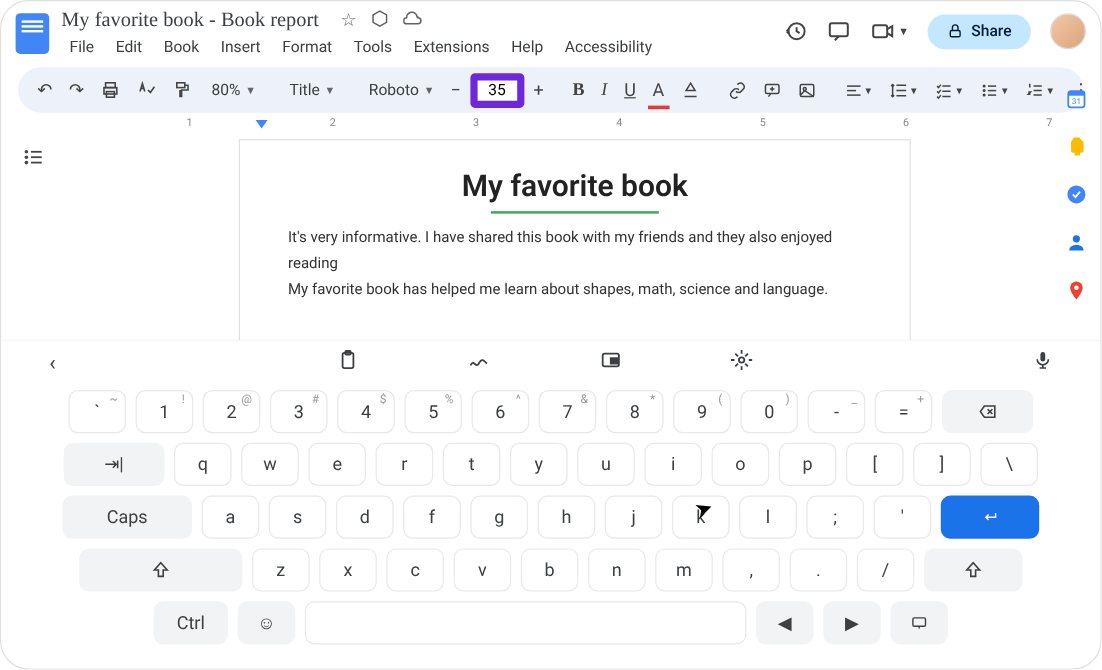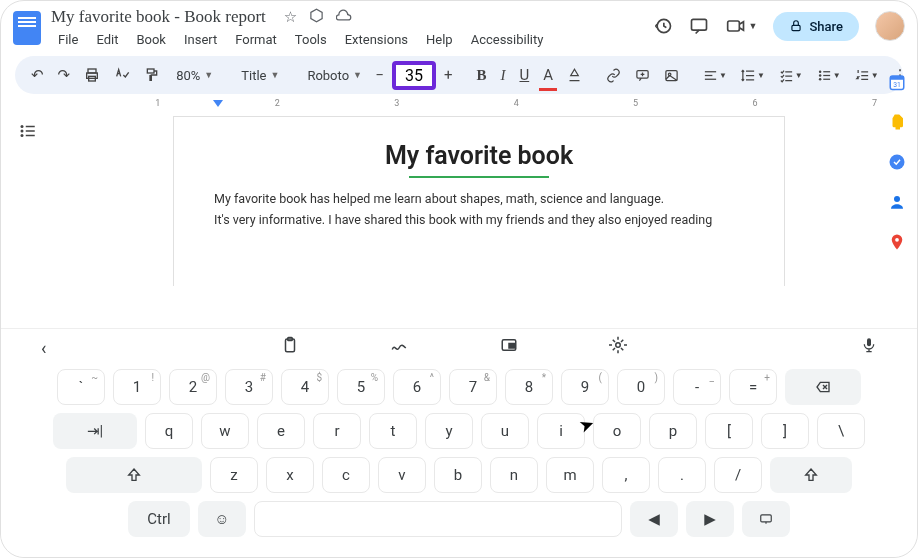--- a/index.html
+++ b/index.html
@@ -20,40 +20,40 @@
   .share-btn { background: #c2e7ff; color: #001d35; padding: 7px 16px; border-radius: 40px; display: flex; align-items: flex-start; gap: 6px; font-size: 13px; font-weight: 500; }
   .avatar { width: 30px; height: 30px; border-radius: 50%; background: linear-gradient(135deg, #f4c7a8, #d9a57c); border: 1px solid #ddd; }
   
   
   .toolbar { display: flex; align-items: center; margin: 6px 14px 0 14px; background: #edf2fa; border-radius: 24px; padding: 4px 10px; gap: 2px; height: 38px; }
   .tb-btn { padding: 5px 6px; color: #444; cursor: pointer; display: flex; align-items: center; justify-content: center; border-radius: 4px; font-size: 15px; }
   .tb-sep { width: 1px; height: 20px; background: #c7c7c7; margin: 0 4px; }
   .tb-dd { display: flex; align-items: center; gap: 4px; font-size: 13px; color: #3c4043; padding: 4px 8px; cursor: pointer; }
   .tb-dd .caret { font-size: 9px; color: #666; }
   .fs-box { display: flex; align-items: center; gap: 2px; }
-  .fs-val { border: 4px solid #6d28d9; border-radius: 4px; padding: 1px 9px; font-size: 16px; background: #fff; }
+  .fs-val { border: 6px solid #6d28d9; border-radius: 4px; padding: 1px 9px; font-size: 13px; background: #fff; }
   .bold { font-weight: bold; font-family: serif; }
   .italic { font-style: italic; font-family: serif; }
   .underline { text-decoration: underline; }
   .color-a { position: relative; }
   .color-a::after { content:''; position: absolute; bottom: -2px; left: 2px; right: 2px; height: 3px; background: #e53935; }
   .tb-right { margin-left: auto; display: flex; align-items: center; gap: 6px; }
   .edit-mode { background: #fff; border-radius: 20px; padding: 4px 14px; display: flex; align-items: center; gap: 10px; }
   
   
   .ruler { height: 16px; margin: 4px 40px 0 40px; position: relative; font-size: 9px; color: #888; }
   .ruler-marks { position: absolute; inset: 0; display: flex; justify-content: space-between; }
   .ruler-num { position: relative; }
   .ruler-trig { position: absolute; top: 2px; left: 172px; width: 0; height: 0; border-left: 5px solid transparent; border-right: 5px solid transparent; border-top: 7px solid #4285f4; }
   
   
   .content-wrap { display: flex; margin-top: 2px; height: 170px; }
   .left-gutter { width: 40px; padding: 6px 0 0 18px; color: #444; }
   .doc-body { flex: 1; display: flex; justify-content: center; }
-  .page { width: 612px; background: #fff; border: 1px solid #e0e0e0; border-bottom: none; padding: 24px 40px; }
+  .page { width: 560px; background: #fff; border: 1px solid #e0e0e0; border-bottom: none; padding: 24px 40px; }
   .page-title { font-size: 25px; font-weight: 600; text-align: center; color: #222; }
   .title-underline { width: 140px; height: 2px; background: #34a853; margin: 6px auto 10px auto; }
   .page-subtitle { text-align: center; font-size: 14px; letter-spacing: 2px; color: #555; margin-bottom: 20px; }
   .page-text { font-size: 12.5px; color: #333; line-height: 1.7; }
   
   
   .side-panel { position: absolute; right: 0; top: 62px; width: 40px; display: flex; flex-direction: column; align-items: center; gap: 22px; padding-top: 10px; }
   .sp-icon { width: 18px; height: 18px; cursor: pointer; }
   
   
@@ -279,22 +279,22 @@
           <circle cx="4" cy="18" r="2"></circle>
           <rect x="9" y="5" width="12" height="2"></rect>
           <rect x="9" y="11" width="12" height="2"></rect>
           <rect x="9" y="17" width="12" height="2"></rect>
         </svg></span>
   </div>
   <div class="doc-body">
     <div class="page">
       <div class="page-title">My favorite book</div>
       <div class="title-underline"></div>
+      <div class="page-text">It's very informative. I have shared this book with my friends and they also enjoyed reading</div>
       <div class="page-text">My favorite book has helped me learn about shapes, math, science and language.</div>
-      <div class="page-text">It's very informative. I have shared this book with my friends and they also enjoyed reading</div>
     </div>
   </div>
 </div>
 
 <div class="side-panel">
   <svg class="sp-icon" viewBox="0 0 24 24">
       <rect x="3" y="4" width="18" height="18" rx="3" fill="#fff" stroke="#4285f4" stroke-width="2"></rect>
       <rect x="3" y="4" width="18" height="5" fill="#4285f4"></rect>
       <text x="12" y="18" font-size="9" text-anchor="middle" fill="#4285f4">31</text>
     </svg>
@@ -410,20 +410,39 @@
         <div class="key w1 white">t</div>
         <div class="key w1 white">y</div>
         <div class="key w1 white">u</div>
         <div class="key w1 white">i</div>
         <div class="key w1 white">o</div>
         <div class="key w1 white">p</div>
         <div class="key w1 white">[</div>
         <div class="key w1 white">]</div>
         <div class="key w1 white">\</div>
       </div>
+    <div class="kb-row" id="kb-row3">
+        <div class="key caps">Caps</div>
+        <div class="key w1 white">a</div>
+        <div class="key w1 white">s</div>
+        <div class="key w1 white">d</div>
+        <div class="key w1 white">f</div>
+        <div class="key w1 white">g</div>
+        <div class="key w1 white">h</div>
+        <div class="key w1 white">j</div>
+        <div class="key w1 white">k</div>
+        <div class="key w1 white">l</div>
+        <div class="key w1 white">;</div>
+        <div class="key w1 white">'</div>
+        <div class="key blue">
+          <svg width="22" height="14" viewBox="0 0 24 24" fill="none" stroke="#fff" stroke-width="2">
+            <path d="M20 6v6H6M10 8l-4 4 4 4"></path>
+          </svg>
+        </div>
+      </div>
     <div class="kb-row" id="kb-row4">
         <div class="key shift">
           <svg width="16" height="16" viewBox="0 0 24 24" fill="none" stroke="#3c4043" stroke-width="2">
             <path d="M12 3l8 9h-5v8h-6v-8H4z"></path>
           </svg>
         </div>
         <div class="key w1 white">z</div>
         <div class="key w1 white">x</div>
         <div class="key w1 white">c</div>
         <div class="key w1 white">v</div>

